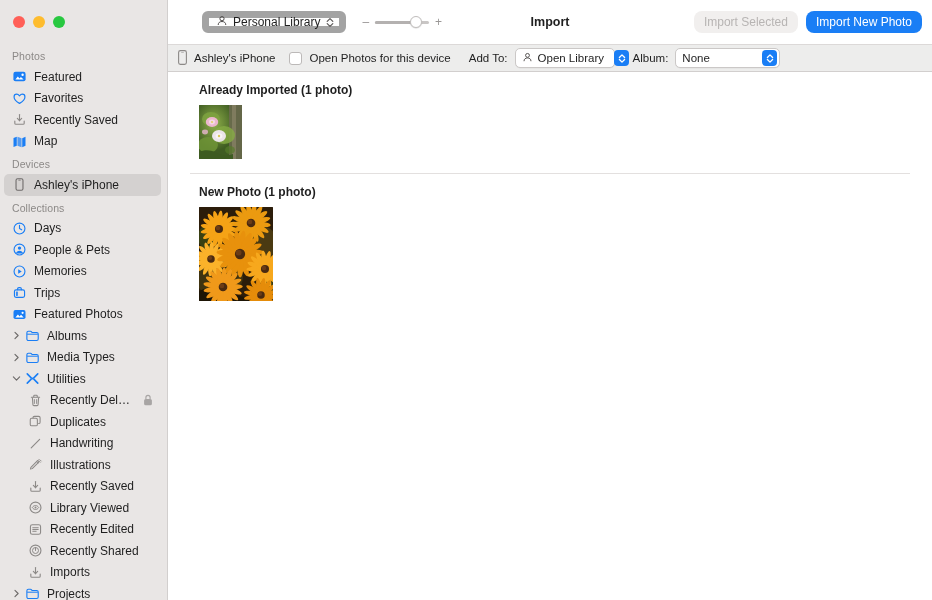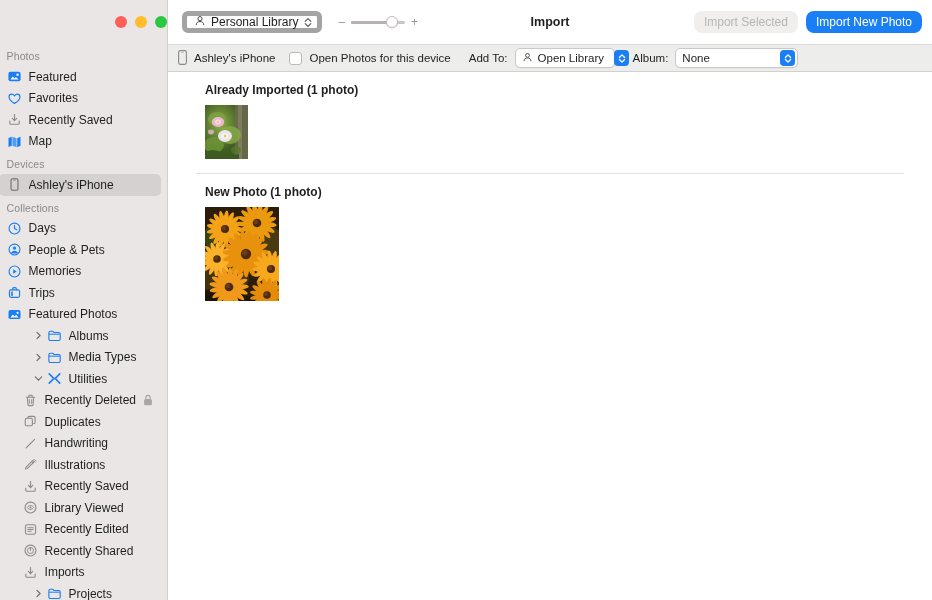--- a/index.html
+++ b/index.html
@@ -13,21 +13,20 @@
   .window { width: 932px; height: 600px; display: flex; flex-direction: column; background:#fff; }
   .body-row { flex: 1; display: flex; min-height: 0; }
 
   
   .sidebar {
     width: 168px; flex: 0 0 168px;
     background: #e9e6e5;
     border-right: 1px solid #d2cfce;
     display: flex; flex-direction: column;
     overflow: hidden;
-    align-items: flex-end;
   }
   .traffic {
     height: 44px; display: flex; align-items: center; gap: 8px; padding-left: 13px;
     flex: 0 0 44px;
   }
   .tl { width: 12px; height: 12px; border-radius: 50%; }
   .tl.red { background: #ff5f57; }
   .tl.yellow { background: #febc2e; }
   .tl.green { background: #28c840; }
 
@@ -44,36 +43,36 @@
   .sb-item.indent { padding-left: 28px; }
   .sb-item.selected { background: #d4d1d0; border-radius: 5px; margin: 0 6px 0 4px; padding-left: 8px; }
   .sb-ico { width: 15px; height: 15px; flex: 0 0 15px; display:flex; align-items:center; justify-content:center; }
   .sb-ico svg { display:block; }
   .sb-label { white-space: nowrap; overflow: hidden; text-overflow: ellipsis; }
   .disclose {
     position: absolute; left: 12px; width: 9px; height: 9px;
     display: flex; align-items: center; justify-content: center;
     color: #6d6a69;
   }
-  .sb-item.has-disc { padding-left: 25px; margin-left: 27px; }
+  .sb-item.has-disc { padding-left: 25px; }
   .lock-ico { margin-left: auto; margin-right: 14px; display:flex; }
 
   
   .main { flex: 1; display: flex; flex-direction: column; min-width: 0; background:#fff; }
 
   .toolbar {
     height: 44px; flex: 0 0 44px; background: #ffffff;
     display: flex; align-items: center; padding: 0 10px 0 14px;
     position: relative;
   }
   .lib-popup {
     display: flex; align-items: center; gap: 5px;
-    border: 5px solid #a3a3a3; border-radius: 6px;
+    border: 7px solid #a3a3a3; border-radius: 6px;
     background: #fdfdfd; height: 22px; padding: 0 5px 0 7px;
-    font-size: 12px; color: #1f1f1f;
+    font-size: 12px; color: #1f1f1f; margin-left: 20px;
   }
   .chev-updown { display:flex; flex-direction:column; align-items:center; gap:1px; margin-left:1px; }
 
   .zoom-ctl { display: flex; align-items: center; gap: 6px; margin-left: 16px; }
   .zoom-sign { font-size: 12px; color: #9a9796; line-height: 1; }
   .slider { width: 54px; height: 14px; position: relative; display: flex; align-items: center; }
   .slider-track { position:absolute; left:0; right:0; height: 3px; background: #c9c6c5; border-radius: 2px; }
   .slider-track .fill { position:absolute; left:0; height:100%; background:#b4b1b0; border-radius:2px; }
   .slider-thumb {
     position: absolute; width: 12px; height: 12px; border-radius: 50%;
@@ -114,25 +113,25 @@
     box-shadow: 0 0.5px 0.5px rgba(0,0,0,.06);
   }
   .popup .val { white-space: nowrap; }
   .popup .spacer { flex: 1; }
   .blue-chev {
     width: 15px; height: 16px; border-radius: 4px; background: #1a7ef5;
     display: flex; flex-direction: column; align-items: center; justify-content: center;
     gap: 1px; margin-right: 2px; flex: 0 0 15px;
   }
   .popup.lib { width: 100px; }
-  .popup.album { width: 123px; }
+  .popup.album { width: 105px; }
   .album-lbl { margin-left: 11px; }
 
   
-  .content { flex: 1; overflow: hidden; background: #ffffff; padding: 0 28px; }
+  .content { flex: 1; overflow: hidden; background: #ffffff; padding: 0 22px; }
   .sec-title {
     font-size: 12px; font-weight: 700; color: #1f1f1f;
     padding: 11px 0 8px 9px;
   }
   .grid { display: flex; flex-wrap: wrap; gap: 10px; padding-left: 9px; }
   .thumb { border-radius: 1px; overflow: hidden; background:#333; position: relative; }
   .thumb svg { display: block; }
   .divider { height: 1px; background: #e3e0df; margin: 14px 0 0 0; }
 
   .sec-new { padding-top: 11px; }

